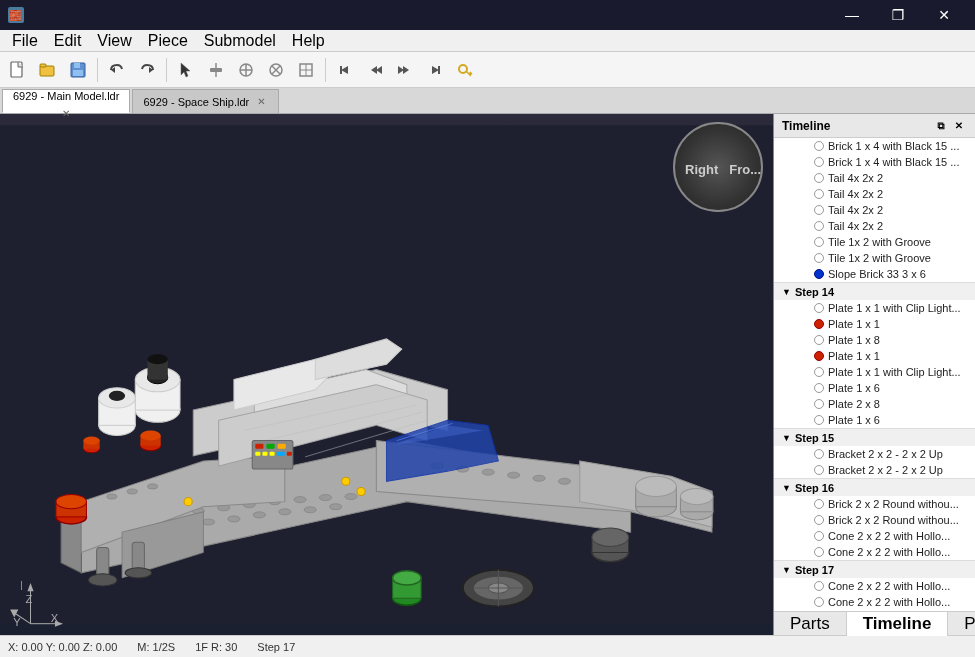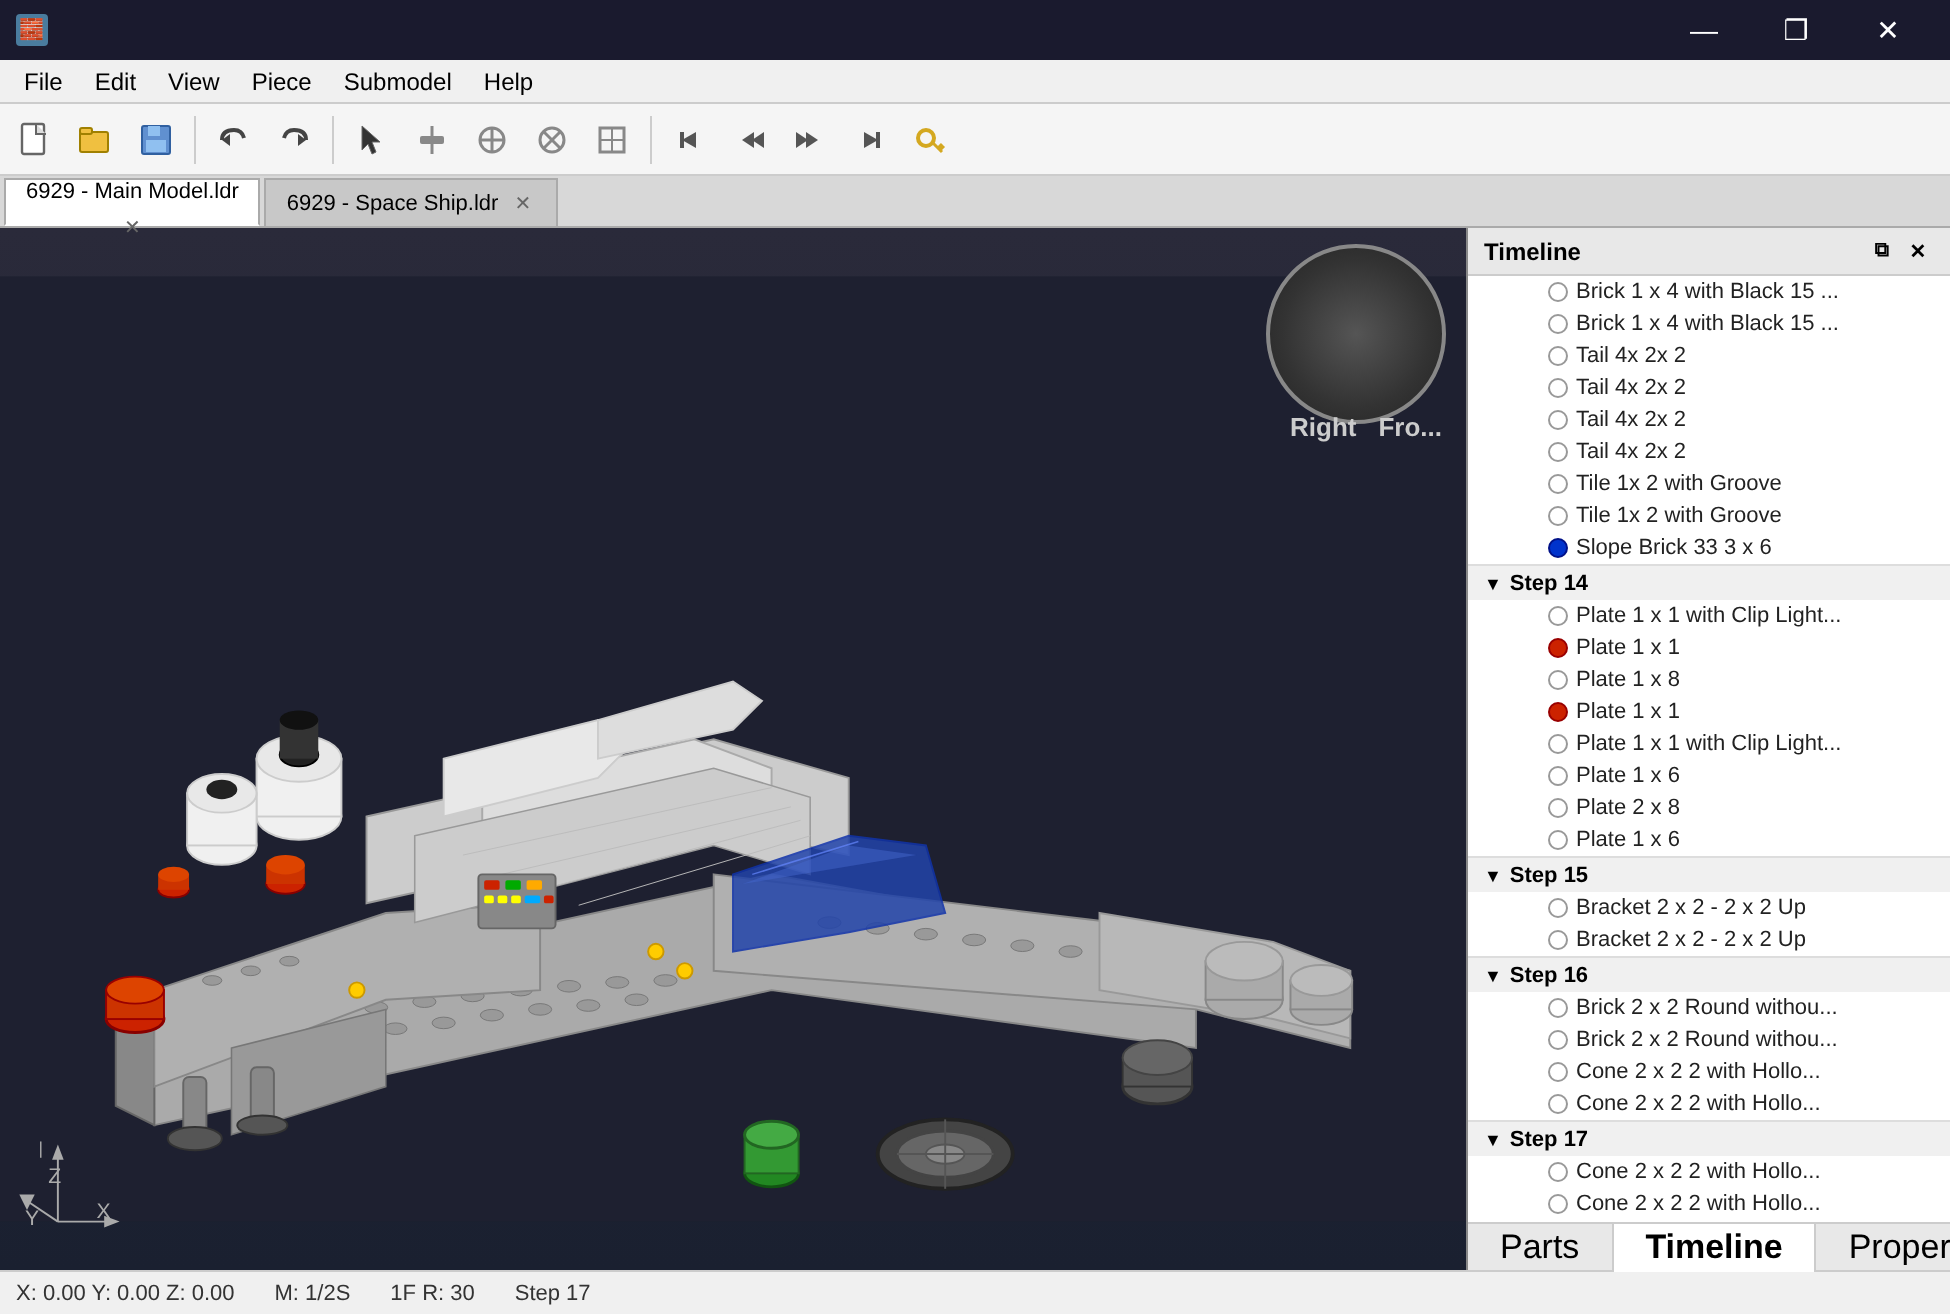--- a/index.html
+++ b/index.html
@@ -26,21 +26,21 @@
       height: 22px;
       background: #f0f0f0;
       display: flex;
       align-items: center;
       border-bottom: 1px solid #ccc;
       padding: 0 4px;
     }
     .menu-item {
       padding: 2px 8px;
       cursor: pointer;
-      font-size: 12px;
+      font-size: 16px;
       height: 22px;
       display: flex;
       align-items: center;
     }
 
     
     .toolbar {
       height: 36px;
       background: #f5f5f5;
       border-bottom: 1px solid #ccc;
@@ -115,37 +115,36 @@
       display: flex;
       align-items: center;
       justify-content: center;
       position: relative;
     }
     .view-cube-text {
       color: #ccc;
       font-size: 13px;
       font-weight: bold;
       position: absolute;
-      margin-top: 44px;
     }
     .view-cube-text.right { left: 10px; top: 38px; }
     .view-cube-text.front { right: 0; top: 38px; }
 
     
     .model-area {
       position: absolute;
       left: 0; top: 0; right: 0; bottom: 0;
       display: flex;
       align-items: center;
       justify-content: center;
     }
 
     
     .right-panel {
-      width: 241px;
+      width: 201px;
       background: #f5f5f5;
       display: flex;
       flex-direction: column;
     }
     .panel-header {
       height: 24px;
       background: #e8e8e8;
       border-bottom: 1px solid #ccc;
       display: flex;
       align-items: center;

